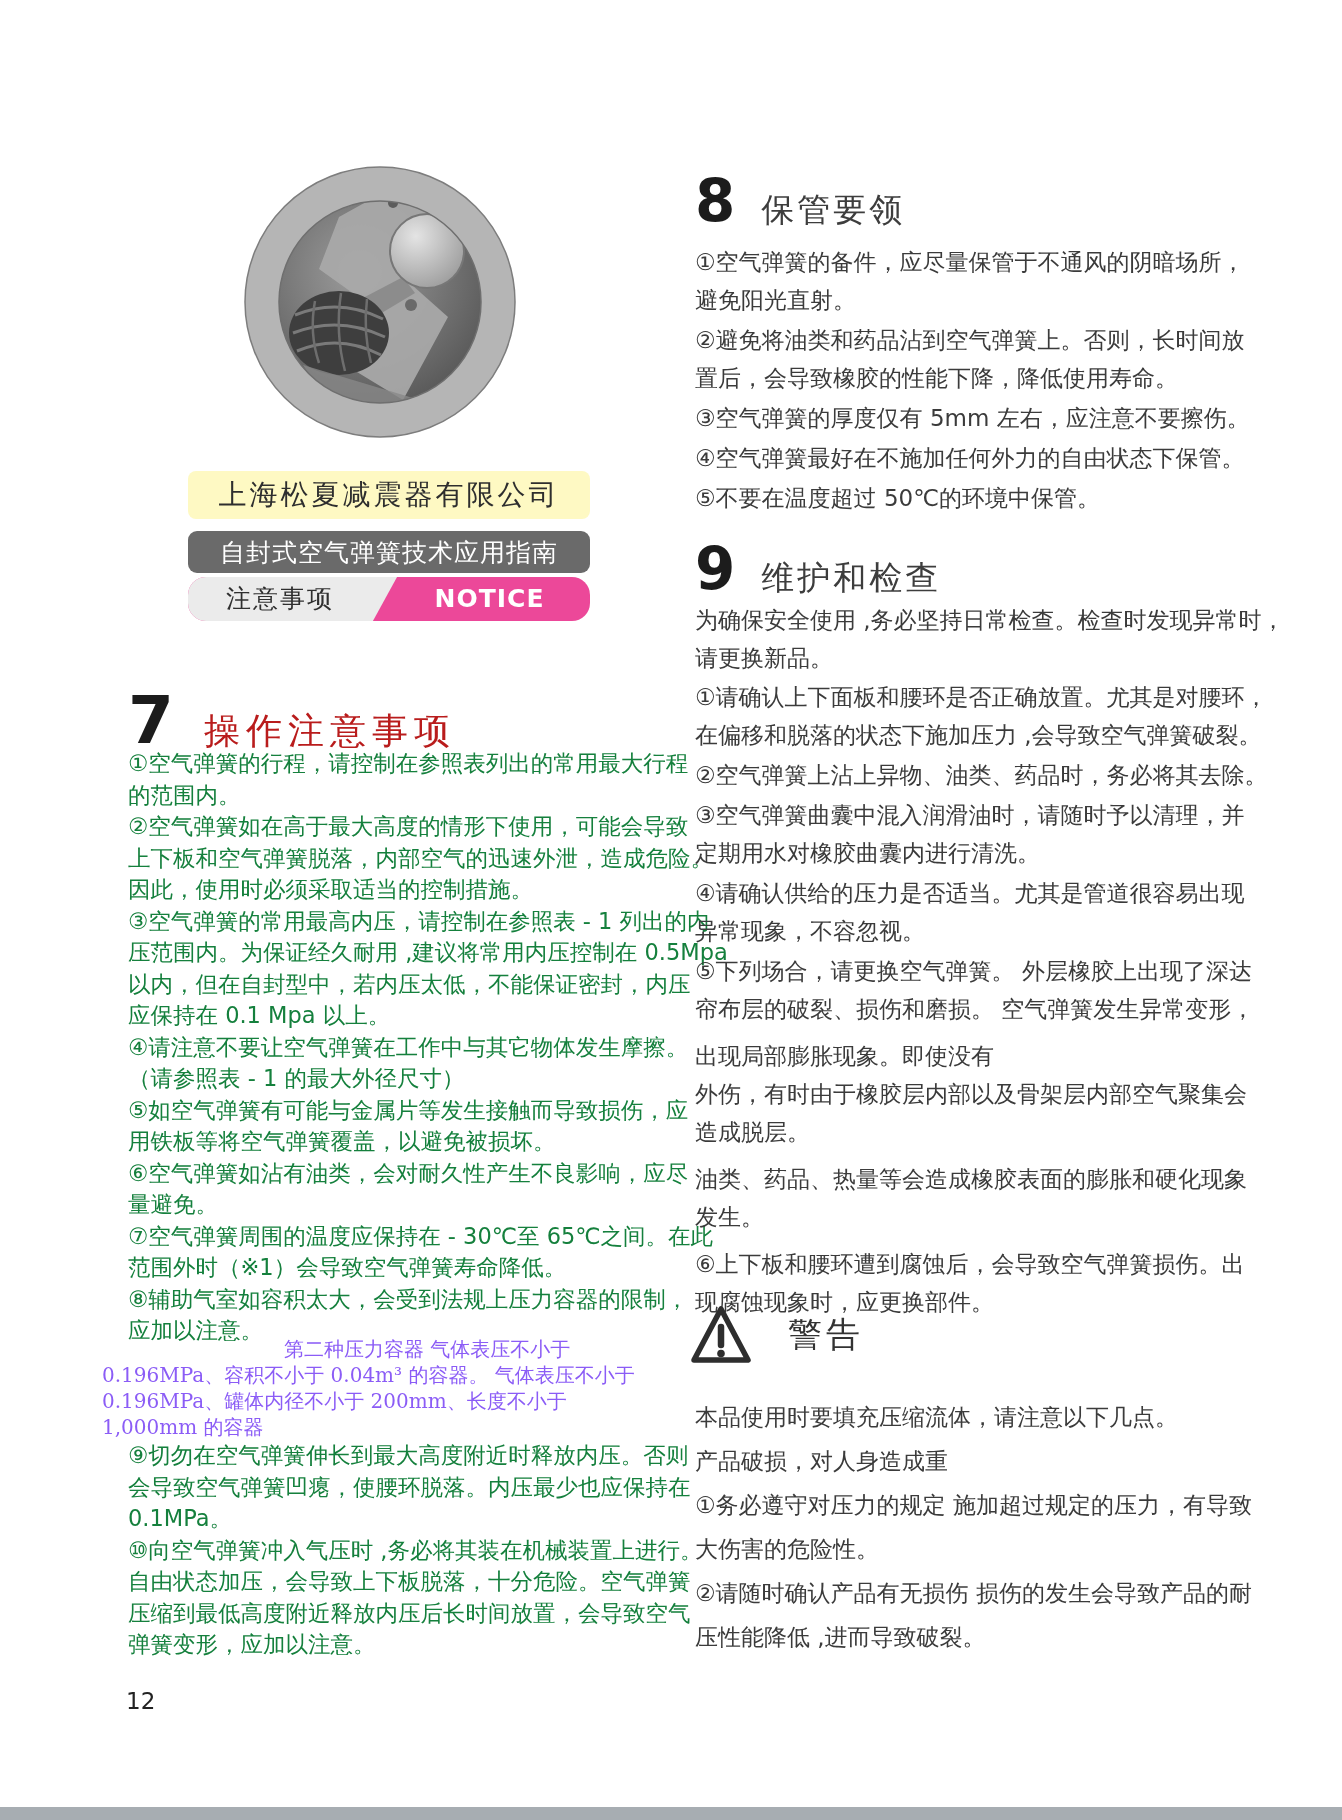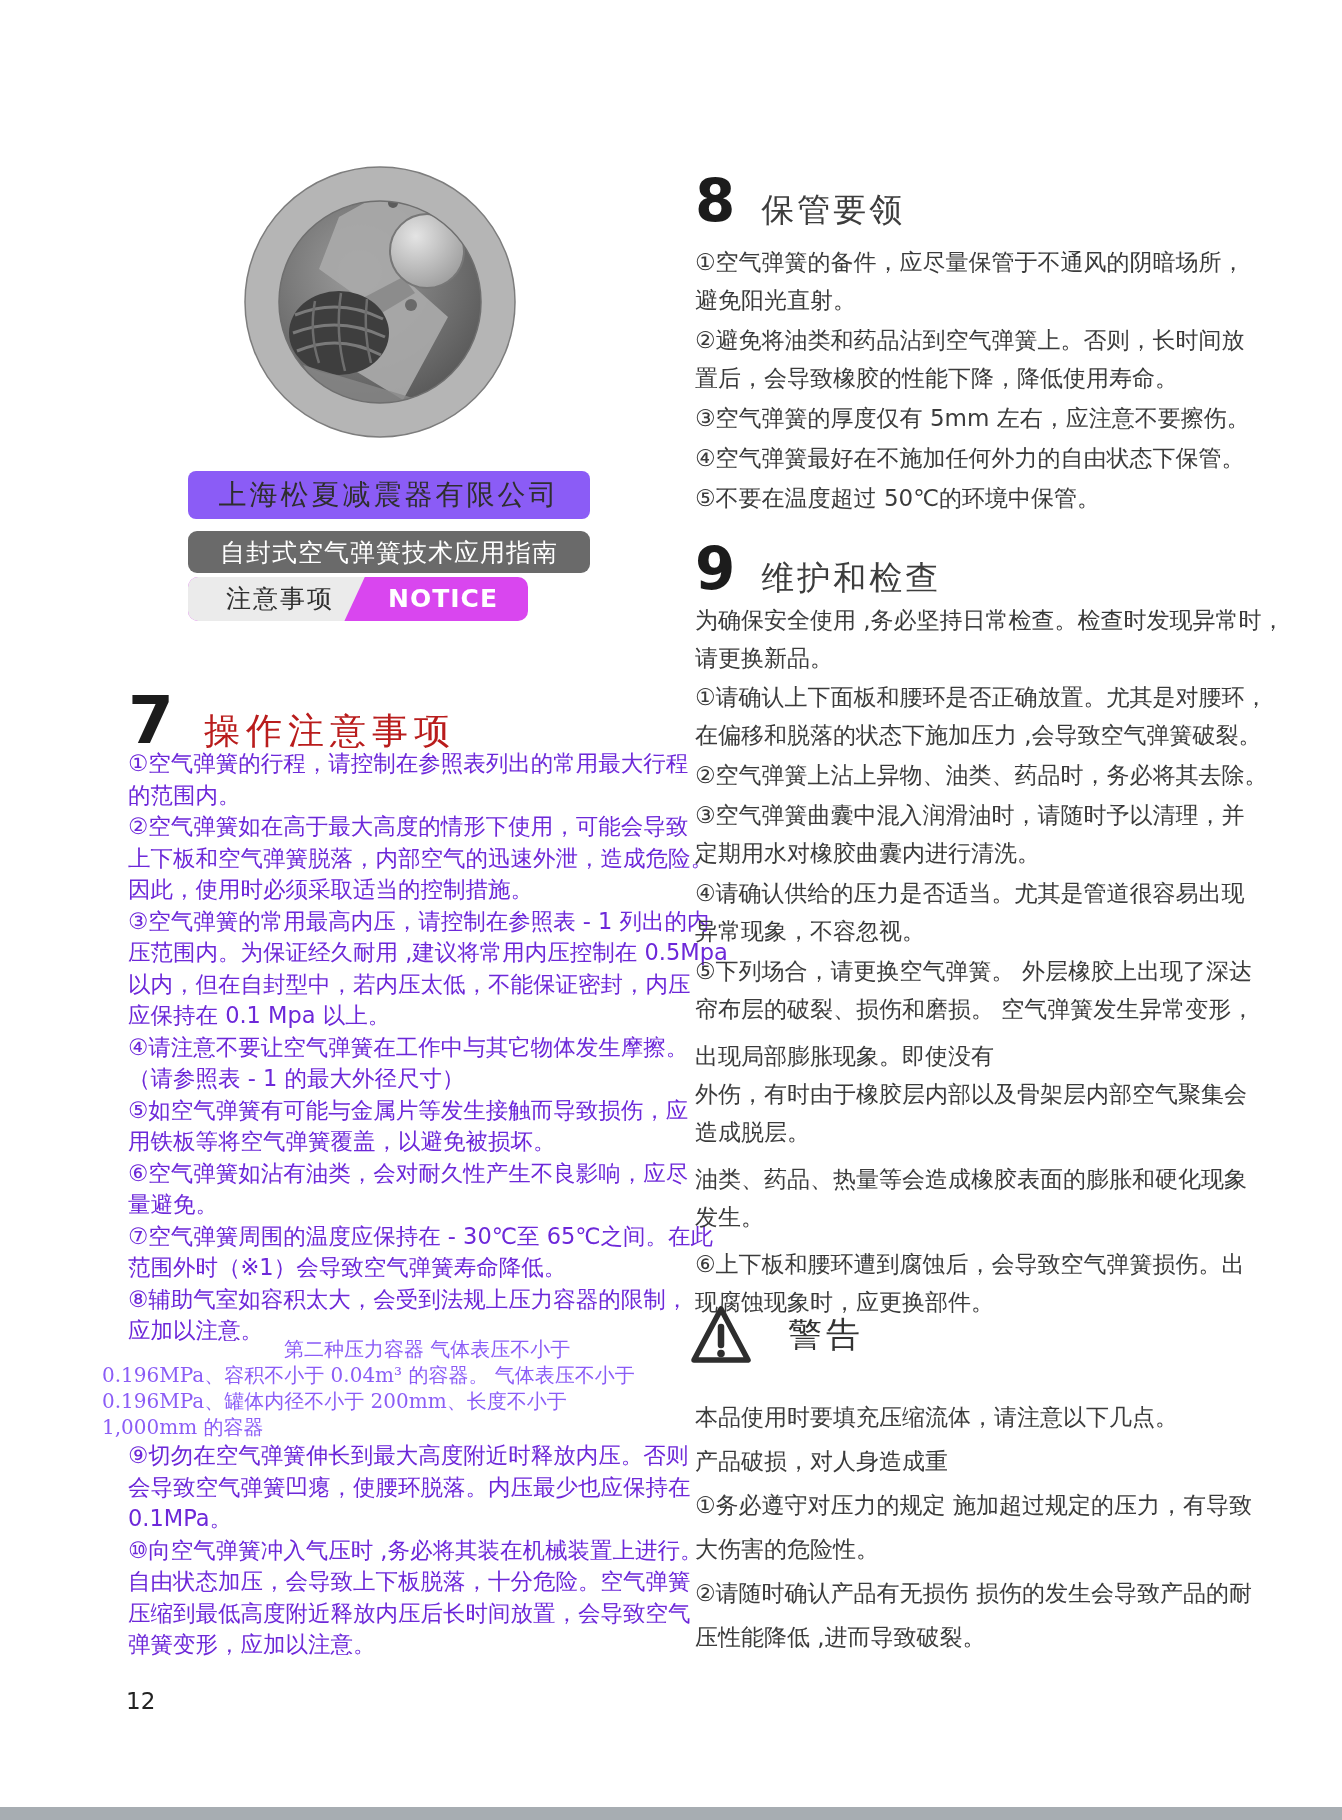--- a/index.html
+++ b/index.html
@@ -8,47 +8,47 @@
     font-family:"DejaVu Sans",sans-serif;color:#3b3b3b;overflow:hidden;
   }
   .page{position:absolute;inset:0;background:#fff;overflow:hidden;}
 
   
   .photo{position:absolute;left:243px;top:165px;width:274px;height:274px;}
 
   
   .banner{position:absolute;left:188px;width:402px;display:flex;align-items:center;
           justify-content:center;box-sizing:border-box;}
-  .banner-light{top:471px;height:48px;background:#8b5cf6;border-radius:8px;
+  .banner-light{top:471px;height:48px;background:#fef9c3;border-radius:8px;
           font-family:"DejaVu Serif",serif;font-size:28px;color:#2e2e2e;letter-spacing:3px;}
   .banner-dark{top:531px;height:42px;background:#6a6a6a;border-radius:9px;
           color:#ffffff;font-size:25px;letter-spacing:1px;}
 
   
-  .tab{position:absolute;left:188px;top:577px;width:340px;height:44px;background:#d946ef;
-       border-radius:10px;overflow:hidden;}
+  .tab{position:absolute;left:188px;top:577px;width:402px;height:44px;background:#ec4899;
+       border-radius:18px;overflow:hidden;}
   .tab-light{position:absolute;inset:0;background:#ebebeb;
        clip-path:polygon(0 0,52% 0,46% 100%,0 100%);}
   .tab-zh{position:absolute;left:38px;top:0;line-height:44px;font-size:25px;color:#2f2f2f;
        letter-spacing:2px;}
   .tab-en{position:absolute;left:55%;width:40%;text-align:center;line-height:44px;
        font-size:25px;font-weight:bold;color:#fff;letter-spacing:1px;}
 
   
   .sec-heading{position:absolute;display:flex;align-items:baseline;}
   .h-num{font-size:66px;font-weight:bold;color:#1c1c1c;line-height:1;}
   .h-num-sm{font-size:58px;font-weight:bold;color:#1c1c1c;line-height:1;}
   .h-title{font-size:36px;color:#b91c1c;letter-spacing:6px;margin-left:30px;}
   .h-title-sm{font-size:33px;color:#3d3d3d;letter-spacing:3px;margin-left:26px;}
   #sec7-heading{left:128px;top:688px;}
   #sec8-heading{left:695px;top:172px;}
   #sec9-heading{left:695px;top:540px;}
 
   
-  .body-l{position:absolute;left:128px;width:548px;font-size:22.5px;color:#6d28d9;}
+  .body-l{position:absolute;left:128px;width:548px;font-size:22.5px;color:#15803d;}
   .para-l{white-space:pre;line-height:31.5px;}
   #sec7-items{top:748px;}
   #sec7-items2{top:1440px;}
 
   .fineprint{position:absolute;left:102px;top:1336px;width:545px;
        font-family:"DejaVu Serif",serif;font-size:20px;line-height:26px;color:#8b5cf6;}
   .fp-lead{padding-left:182px;white-space:pre;}
   .fp-body{white-space:pre;}
 
   

